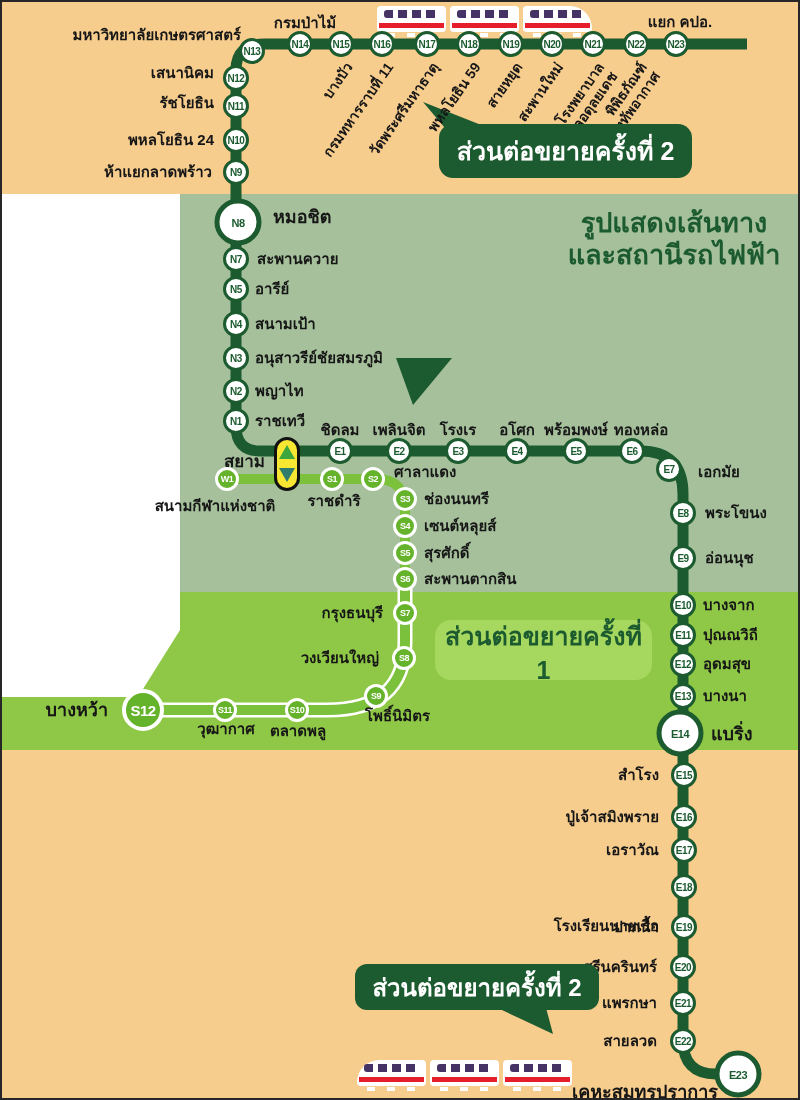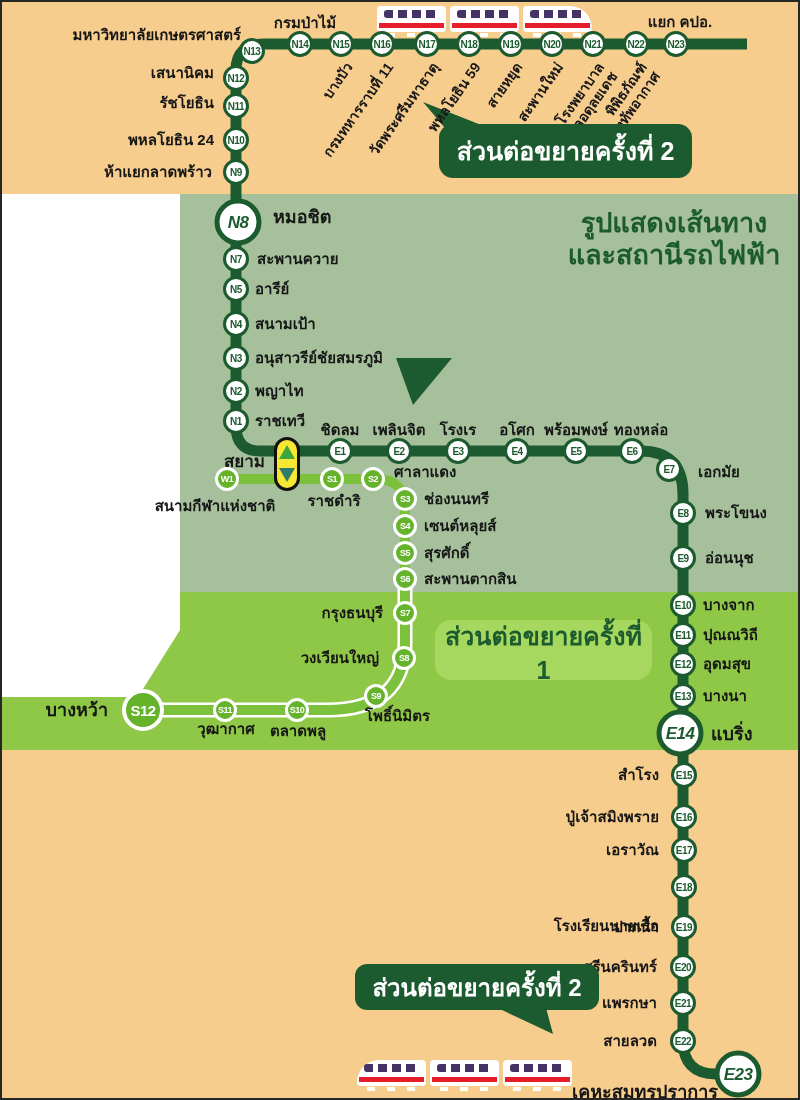--- a/index.html
+++ b/index.html
@@ -10,21 +10,21 @@
     font-family:"Liberation Sans","DejaVu Sans",sans-serif;
   }
   .frame svg{position:absolute;left:0;top:0;z-index:1;}
   
   .station{
     position:absolute;z-index:7;transform:translate(-50%,-50%);
     border-radius:50%;display:flex;align-items:center;justify-content:center;
     font-weight:700;box-sizing:content-box;letter-spacing:-0.5px;
   }
   .station.dark.small{width:20px;height:20px;background:#fff;border:3px solid var(--c-dark);color:var(--c-dark);font-size:10px;}
-  .station.dark.large{width:37px;height:37px;background:#fff;border:5px solid var(--c-dark);color:var(--c-dark);font-size:17px;font-style:italic;}
+  .station.dark.large{width:37px;height:37px;background:#fff;border:5px solid var(--c-dark);color:var(--c-dark);font-size:11px;}
   .station.light.small{width:18px;height:18px;background:var(--c-silomfill);border:3px solid #fff;color:#fff;font-size:9px;}
   .station.light.large{width:34px;height:34px;background:var(--c-silomfill);border:4px solid #fff;color:#fff;font-size:15px;}
   
   .slabel{position:absolute;z-index:6;font-weight:700;color:#161616;font-size:15px;white-space:nowrap;}
   .slabel.center{transform:translate(-50%,-50%);text-align:center;}
   .slabel.left{transform:translateY(-50%);text-align:left;}
   .slabel.right{transform:translateY(-50%);text-align:right;}
   .slabel.diag{transform:rotate(-55deg);transform-origin:100% 0;text-align:right;white-space:pre-line;line-height:1.12;font-size:14px;}
   .slabel.big{font-size:18px;}
   

